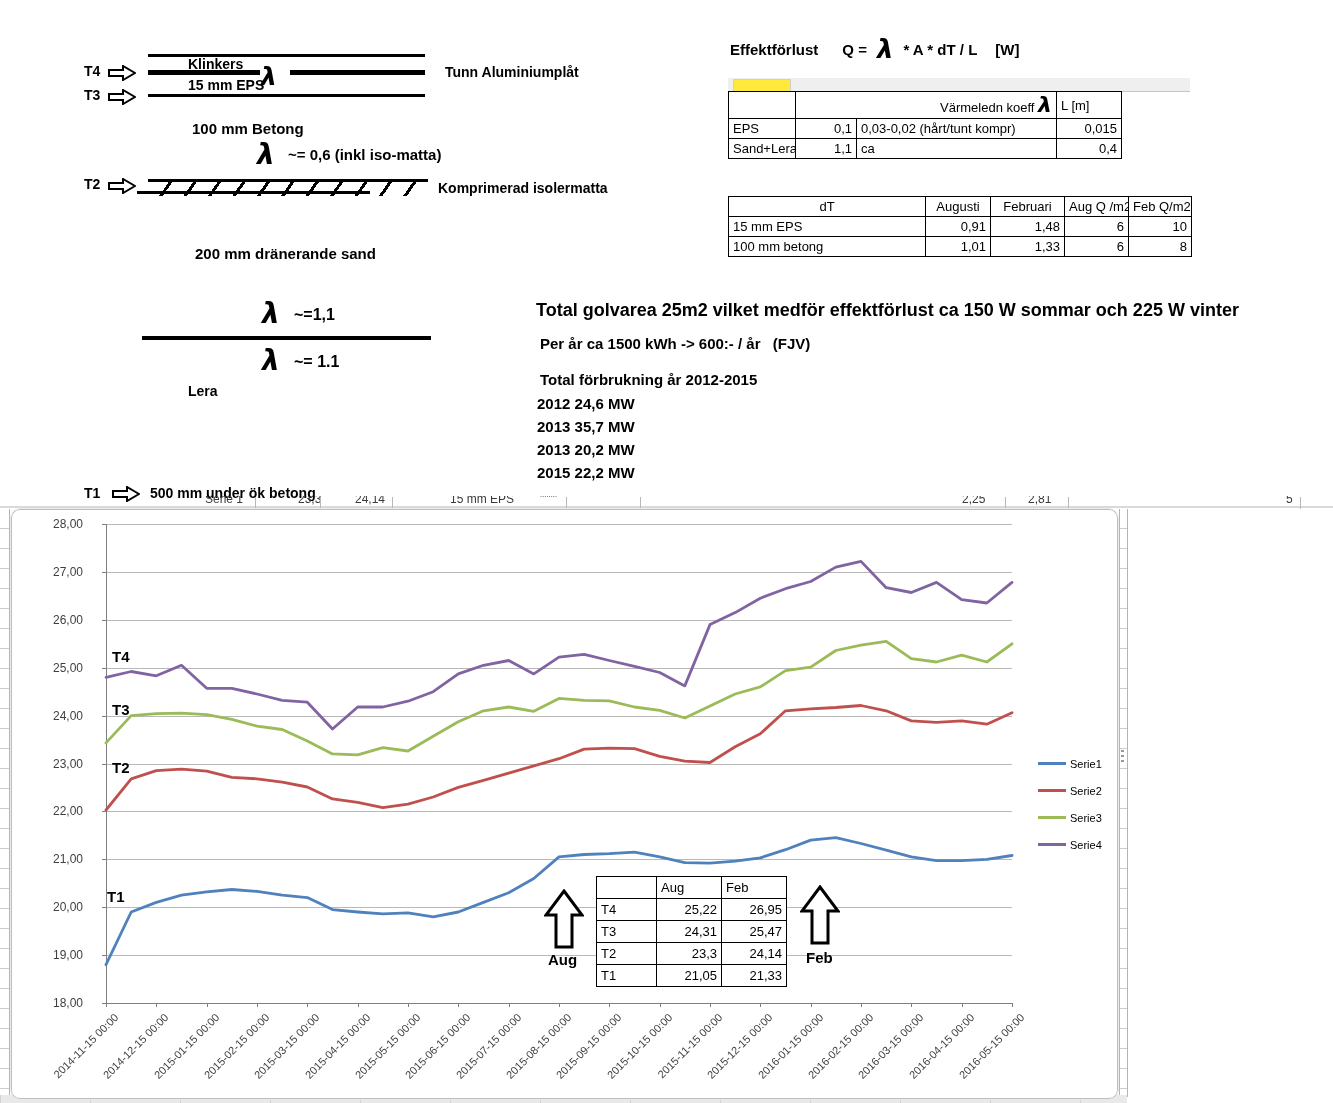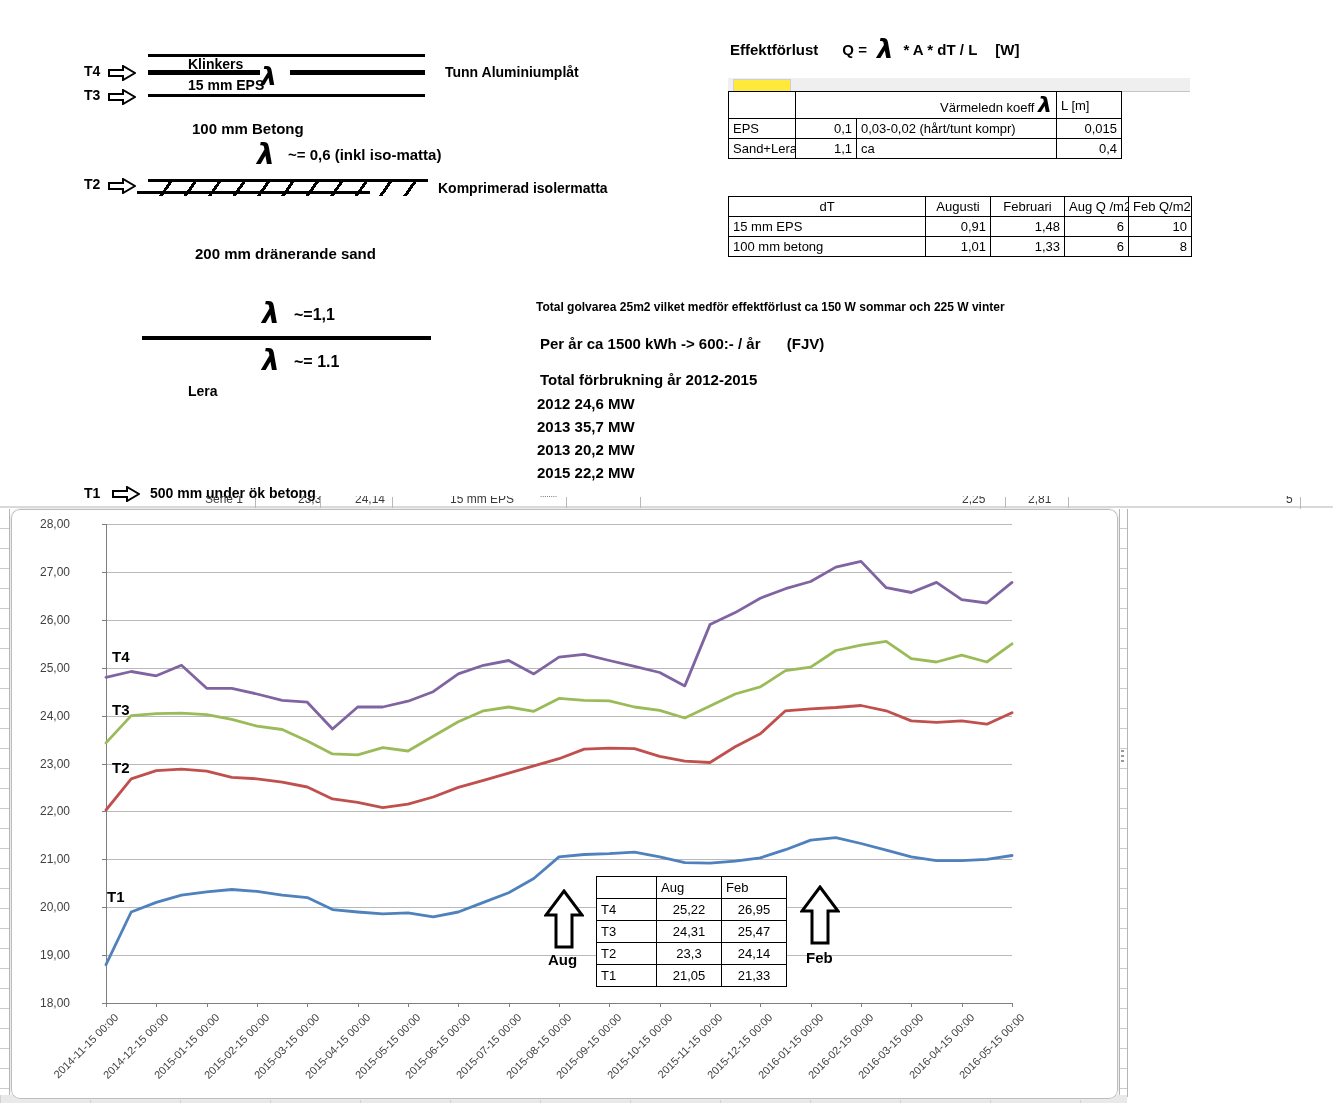--- a/index.html
+++ b/index.html
@@ -12,34 +12,34 @@
   .lam { font-weight:bold; font-style:italic; font-family:"DejaVu Sans", sans-serif; line-height:1; }
   
   table.xl { border-collapse:collapse; font-size:13px; table-layout:fixed; background:#fff; }
   table.xl td { border:1px solid #000; padding:0 4px; height:19px; overflow:hidden; white-space:nowrap;margin-top:21px; }
   table.coeff td:nth-child(2), table.coeff td:nth-child(4) { text-align:right; }
   table.coeff tr.hdr td { border-bottom:1px solid #000; }
   table.dt td:nth-child(n+2) { text-align:right; }
   table.dt tr.hdr td { text-align:center; }
   table.inset { font-size:13px; }
   table.inset td { height:21px; }
-  table.inset td:nth-child(n+2) { text-align:center; }
+  table.inset td:nth-child(n+2) { text-align:right; }
   table.inset tr.hdr td { text-align:left; }
   
   .sheet-strip { position:absolute; left:0; top:496px; width:1333px; height:13px; overflow:hidden; }
   .sheet-strip span { position:absolute; top:-4px; font-size:12px; color:#3a3a3a; white-space:nowrap; }
   .cellborder { position:absolute; top:497px; width:1px; height:12px; background:#b8b8b8; }
   .rowline { position:absolute; left:0; top:506px; width:1333px; height:2px; background:#d9d9d9; }
   .sliver { position:absolute; background:repeating-linear-gradient(to bottom,#ffffff 0 19px,#cccccc 19px 20px); }
   .bottom-strip { position:absolute; left:0; top:1095px; width:1127px; height:8px; background:#e9e9e9;
                   background-image:repeating-linear-gradient(to right,#d2d2d2 0 1px,transparent 1px 90px); }
   
   .chart-frame { position:absolute; left:11px; top:509px; width:1105px; height:588px; background:#fff;
                  border:1px solid #bdbdbd; border-radius:9px; outline:1px solid #ececec; z-index:2; }
-  .ylab { position:absolute; width:56px; text-align:left; font-size:12px; color:#3f3f3f; }
+  .ylab { position:absolute; width:56px; text-align:center; font-size:12px; color:#3f3f3f; }
   .xlab { position:absolute; width:112px; text-align:right; font-size:11px; color:#3f3f3f;
           transform-origin:100% 0%; transform:rotate(-45deg); white-space:nowrap; }
   .series-label { position:absolute; font-weight:bold; font-size:15px; }
   .legend { position:absolute; left:1026px; top:240px; width:78px; }
   .legend-item { display:flex; align-items:center; height:27px; }
   .legend-swatch { width:28px; height:3px; margin-right:4px; flex:0 0 auto; }
   .legend-label { font-size:11px; color:#000; }
   .chart-annot { position:absolute; font-weight:bold; font-size:15px; }
   .hatch { position:absolute; border-top:3px solid #000;
            background:repeating-linear-gradient(125deg, transparent 0 17px, #000 17px 20px); }
@@ -172,24 +172,24 @@
           <td>100 mm betong</td>
           <td>1,01</td>
           <td>1,33</td>
           <td>6</td>
           <td>8</td>
         </tr>
       </tbody>
   </table>
 
   <div>
-    <div class="abs b" style="left:536px;top:300px;font-size:12px">Total golvarea 25m2 vilket medför effektförlust ca  150 W sommar och 225 W vinter</div>
+    <div class="abs b" style="left:536px;top:300px;font-size:18px">Total golvarea 25m2 vilket medför effektförlust ca  150 W sommar och 225 W vinter</div>
     <div class="abs b" style="left:540px;top:335px;font-size:15px">
       <span>Per år ca  1500 kWh -&gt;  600:- / år</span>
-      <span style="margin-left:22px">(FJV)</span>
+      <span style="margin-left:8px">(FJV)</span>
     </div>
     <div class="abs b" style="left:540px;top:371px;font-size:15px">Total förbrukning år 2012-2015</div>
     <div class="abs b" style="left:537px;top:395px;font-size:15px">2012 24,6 MW</div>
     <div class="abs b" style="left:537px;top:418px;font-size:15px">2013 35,7 MW</div>
     <div class="abs b" style="left:537px;top:441px;font-size:15px">2013 20,2 MW</div>
     <div class="abs b" style="left:537px;top:464px;font-size:15px">2015 22,2 MW</div>
   </div>
 
   <div class="sheet-strip" id="sheet-strip">
       <span style="left: 205px;">Serie 1</span>
@@ -289,20 +289,38 @@
         <div class="xlab" style="left: 793.333px; top: 501px;">2016-03-15 00:00</div>
         <div class="xlab" style="left: 843.667px; top: 501px;">2016-04-15 00:00</div>
         <div class="xlab" style="left: 894px; top: 501px;">2016-05-15 00:00</div>
       </div>
 
     <div class="series-label" style="left:100px;top:138px">T4</div>
     <div class="series-label" style="left:100px;top:191px">T3</div>
     <div class="series-label" style="left:100px;top:249px">T2</div>
     <div class="series-label" style="left:95px;top:378px">T1</div>
 
+    <div class="legend" id="legend">
+        <div class="legend-item">
+          <span class="legend-swatch" style="background: rgb(79, 129, 189);"></span>
+          <span class="legend-label">Serie1</span>
+        </div>
+        <div class="legend-item">
+          <span class="legend-swatch" style="background: rgb(192, 80, 77);"></span>
+          <span class="legend-label">Serie2</span>
+        </div>
+        <div class="legend-item">
+          <span class="legend-swatch" style="background: rgb(155, 187, 89);"></span>
+          <span class="legend-label">Serie3</span>
+        </div>
+        <div class="legend-item">
+          <span class="legend-swatch" style="background: rgb(128, 100, 162);"></span>
+          <span class="legend-label">Serie4</span>
+        </div>
+      </div>
 
     <table class="xl inset abs" style="left:584px;top:366px;width:190px;background:#fff">
       <colgroup>
           <col style="width:60px">
           <col style="width:65px">
           <col style="width:65px">
         </colgroup>
       <tbody>
           <tr class="hdr" id="inset-head">
             <td></td>

